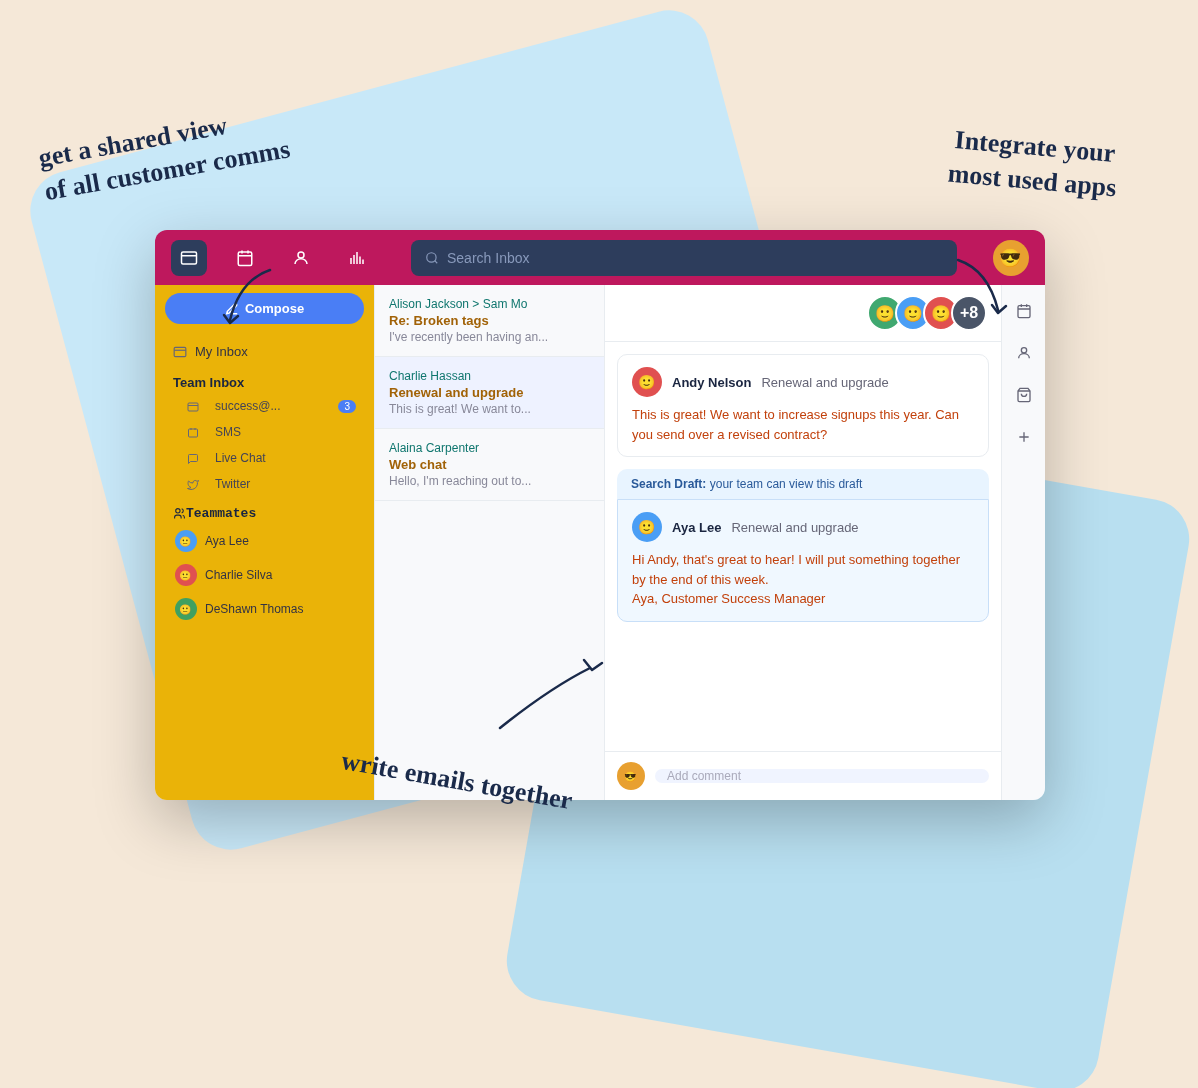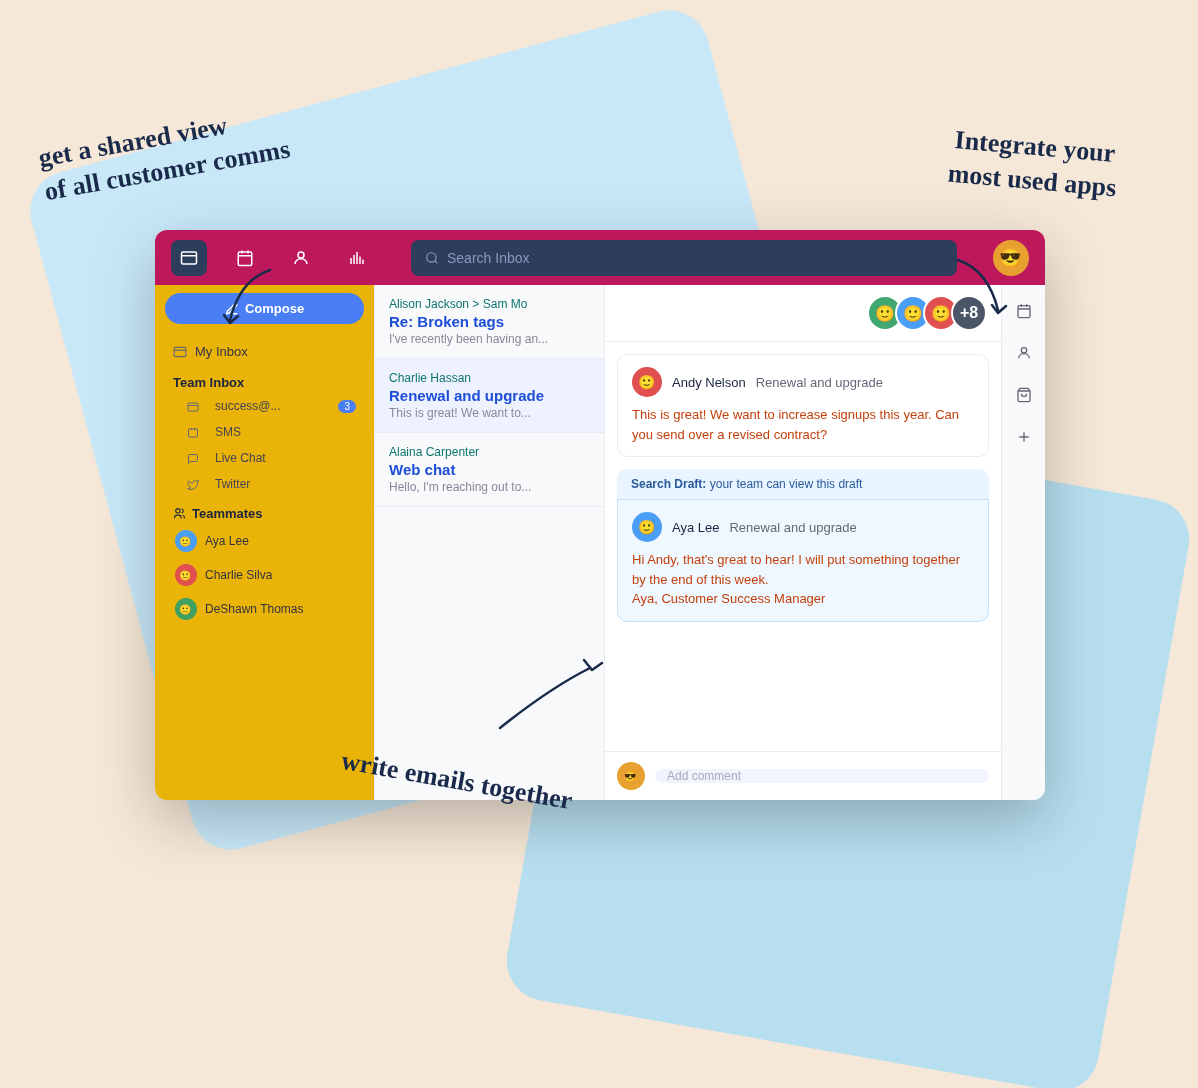--- a/index.html
+++ b/index.html
@@ -232,21 +232,21 @@
       flex-shrink: 0;
       overflow-y: auto;
     }
     .inbox-item {
       padding: 12px 14px;
       border-bottom: 1px solid #e8ecf0;
       cursor: pointer;
     }
     .inbox-item.active { background: #eef2ff; }
     .inbox-sender { font-size: 12px; color: #0f766e; margin-bottom: 2px; }
-    .inbox-subject { font-size: 15px; font-weight: 700; color: #1d4ed8; margin-bottom: 2px; }
+    .inbox-subject { font-size: 13px; font-weight: 700; color: #a16207; margin-bottom: 2px; }
     .inbox-preview { font-size: 12px; color: #889; white-space: nowrap; overflow: hidden; text-overflow: ellipsis; }
 
     
     .conversation-area {
       flex: 1;
       background: #fff;
       display: flex;
       flex-direction: column;
       overflow: hidden;
     }
@@ -305,21 +305,21 @@
       height: 30px;
       border-radius: 50%;
       background: #e05050;
       display: flex;
       align-items: center;
       justify-content: center;
       font-size: 14px;
       flex-shrink: 0;
     }
     .message-name {
-      font-weight: 400;
+      font-weight: 700;
       font-size: 13px;
       color: #1a2540;
     }
     .message-tag {
       font-size: 13px;
       color: #667;
     }
     .message-body {
       font-size: 13px;
       color: #c2410c;
@@ -482,21 +482,21 @@
           </svg>
         <span>Live Chat</span>
       </div>
       <div class="sidebar-sub-item">
         <svg width="12" height="12" viewBox="0 0 24 24" fill="none" stroke="#667" stroke-width="2">
             <path d="M23 3a10.9 10.9 0 01-3.14 1.53A4.48 4.48 0 0012 7v1A10.66 10.66 0 013 4s-4 9 5 13a11.64 11.64 0 01-7 2c9 5 20 0 20-11.5a4.5 4.5 0 00-.08-.83A7.72 7.72 0 0023 3z"></path>
           </svg>
         <span>Twitter</span>
       </div>
 
-      <div class="sidebar-section-label" style="display:flex;align-items:center;gap:6px;">
+      <div class="sidebar-section-label" style="display:flex;align-items:center;font-family:Liberation Mono, monospace;">
         <svg width="13" height="13" viewBox="0 0 24 24" fill="none" stroke="#1a2540" stroke-width="2">
             <circle cx="9" cy="7" r="4"></circle>
             <path d="M3 21v-2a4 4 0 014-4h4a4 4 0 014 4v2"></path>
             <path d="M16 3.13a4 4 0 010 7.75"></path>
             <path d="M21 21v-2a4 4 0 00-3-3.87"></path>
           </svg>
         <span>Teammates</span>
       </div>
 
       <div class="teammate-item">

